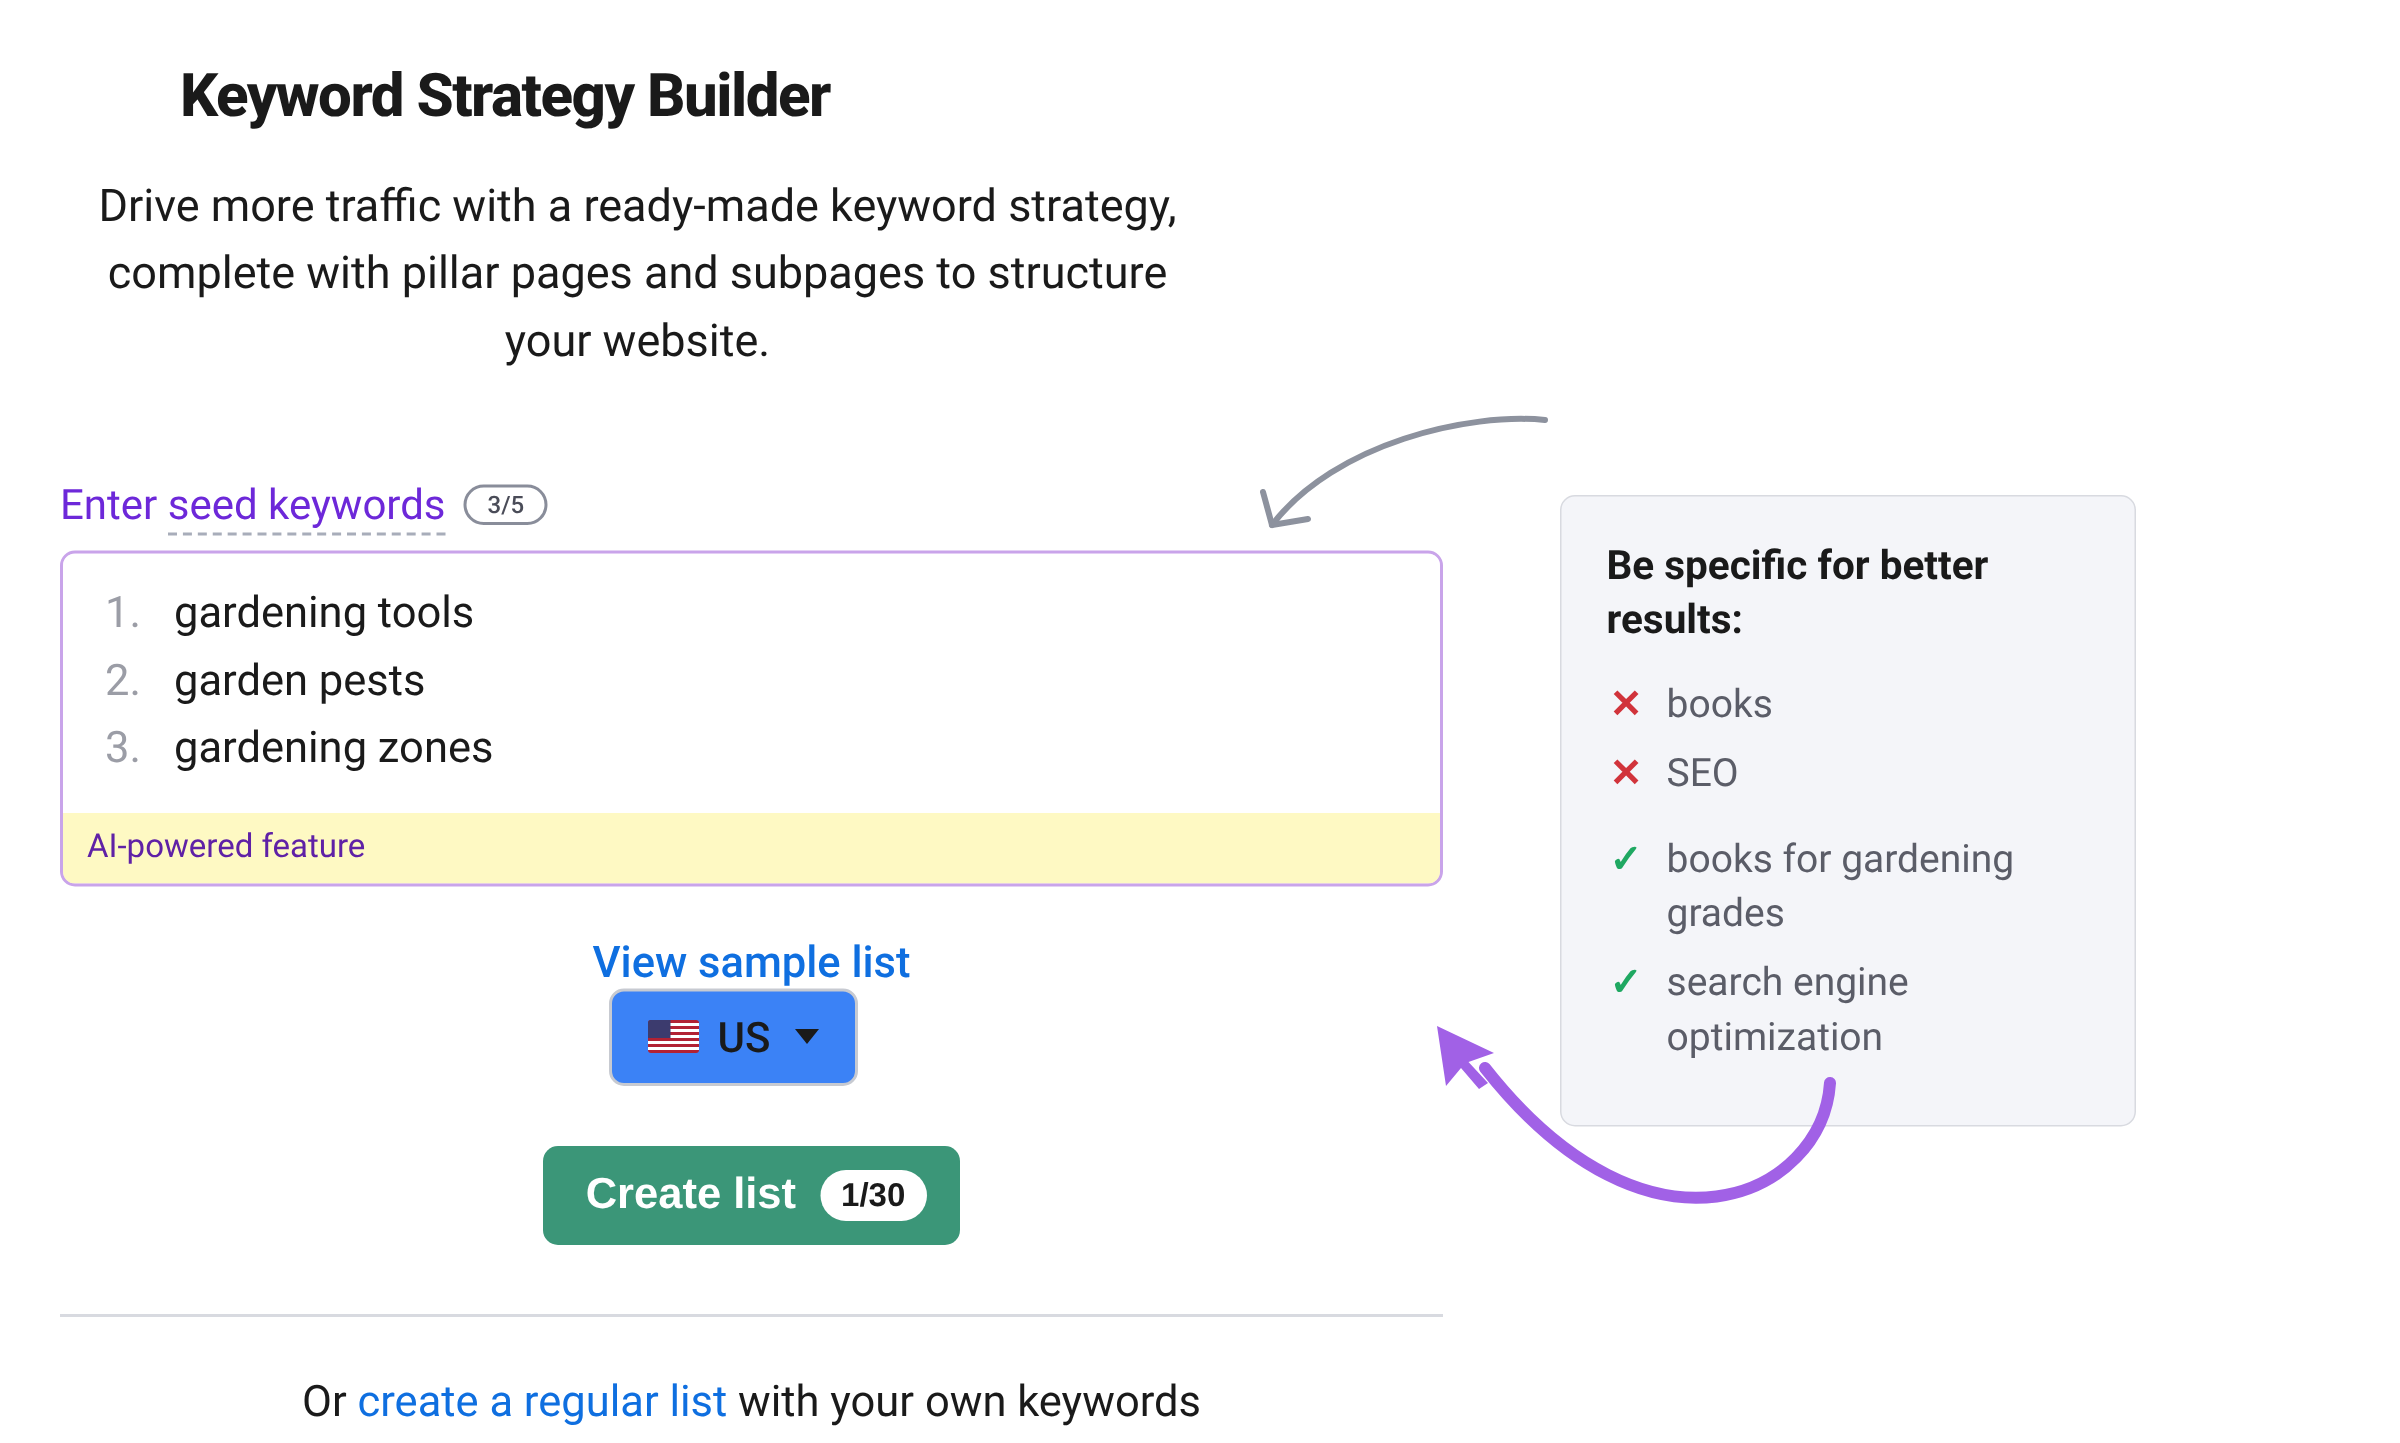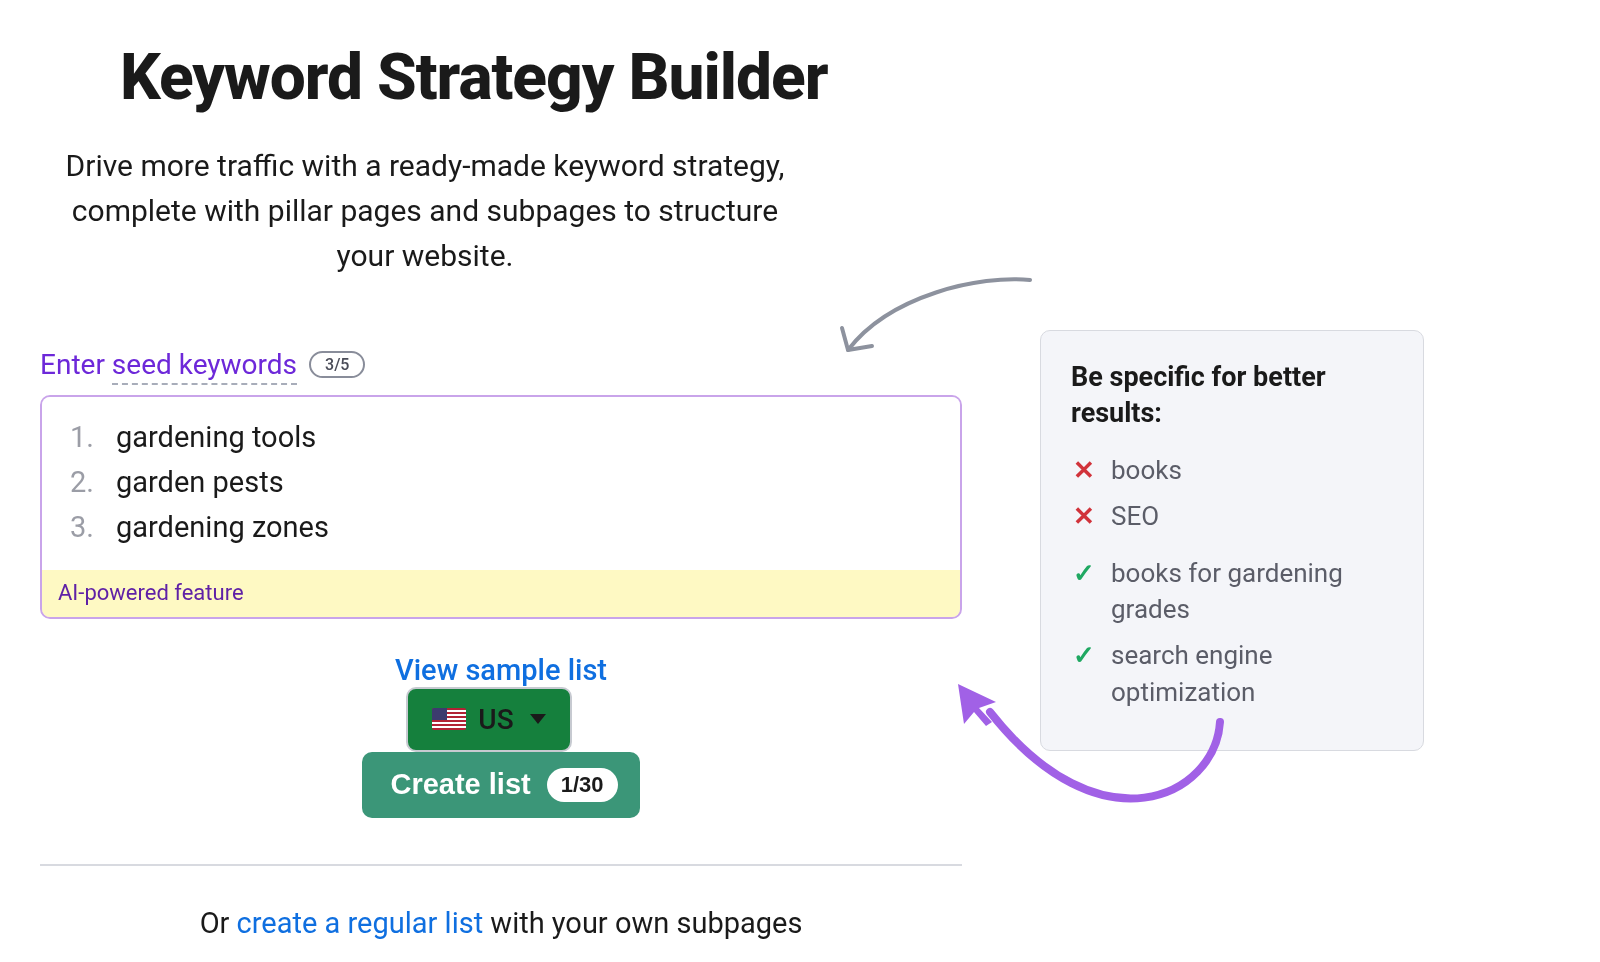--- a/index.html
+++ b/index.html
@@ -11,21 +11,21 @@
       position: relative;
       color: #1a1a1a;
     }
     .container {
       position: absolute;
       left: 40px;
       top: 40px;
       width: 1400px;
     }
     .title {
-      font-size: 64px;
+      font-size: 40px;
       font-weight: 800;
       letter-spacing: -1px;
       color: #1a1a1a;
       margin-left: 80px;
       margin-bottom: 28px;
     }
     .subtitle {
       font-size: 30px;
       color: #1a1a1a;
       line-height: 1.5;
@@ -109,21 +109,21 @@
       align-items: center;
       gap: 12px;
       border: 2px solid #c7cad1;
       border-radius: 10px;
       padding: 14px 24px;
       font-size: 28px;
       font-weight: 500;
       color: #1a1a1a;
       margin-right: 24px;
       cursor: pointer;
-      background: #15803d;
+      background: #3b82f6;
     }
     .flag {
       width: 34px;
       height: 22px;
       display: inline-block;
       position: relative;
       overflow: hidden;
       border-radius: 2px;
     }
     .flag-stripes {
@@ -145,20 +145,21 @@
       align-items: center;
       gap: 16px;
       background: #3b9678;
       color: #fff;
       font-size: 29px;
       font-weight: 600;
       border: none;
       border-radius: 10px;
       padding: 16px 22px 16px 28px;
       cursor: pointer;
+      margin-top: 40px;
     }
     .create-badge {
       background: #fff;
       color: #1a1a1a;
       font-size: 22px;
       font-weight: 700;
       border-radius: 20px;
       padding: 4px 14px;
     }
     .divider {
@@ -294,21 +295,21 @@
     </div>
     <button class="create-btn">
       <span>Create list</span>
       <span class="create-badge">1/30</span>
     </button>
   </div>
 
   <hr class="divider">
 
   <p class="alt-line">
-    <span>Or </span><a>create a regular list</a><span> with your own subpages</span>
+    <span>Or </span><a>create a regular list</a><span> with your own keywords</span>
   </p>
 
   <div class="tip-card">
     <div class="tip-title">Be specific for better results:</div>
     <div class="tip-row">
       <span class="x-icon">✕</span>
       <span>books</span>
     </div>
     <div class="tip-row">
       <span class="x-icon">✕</span>

